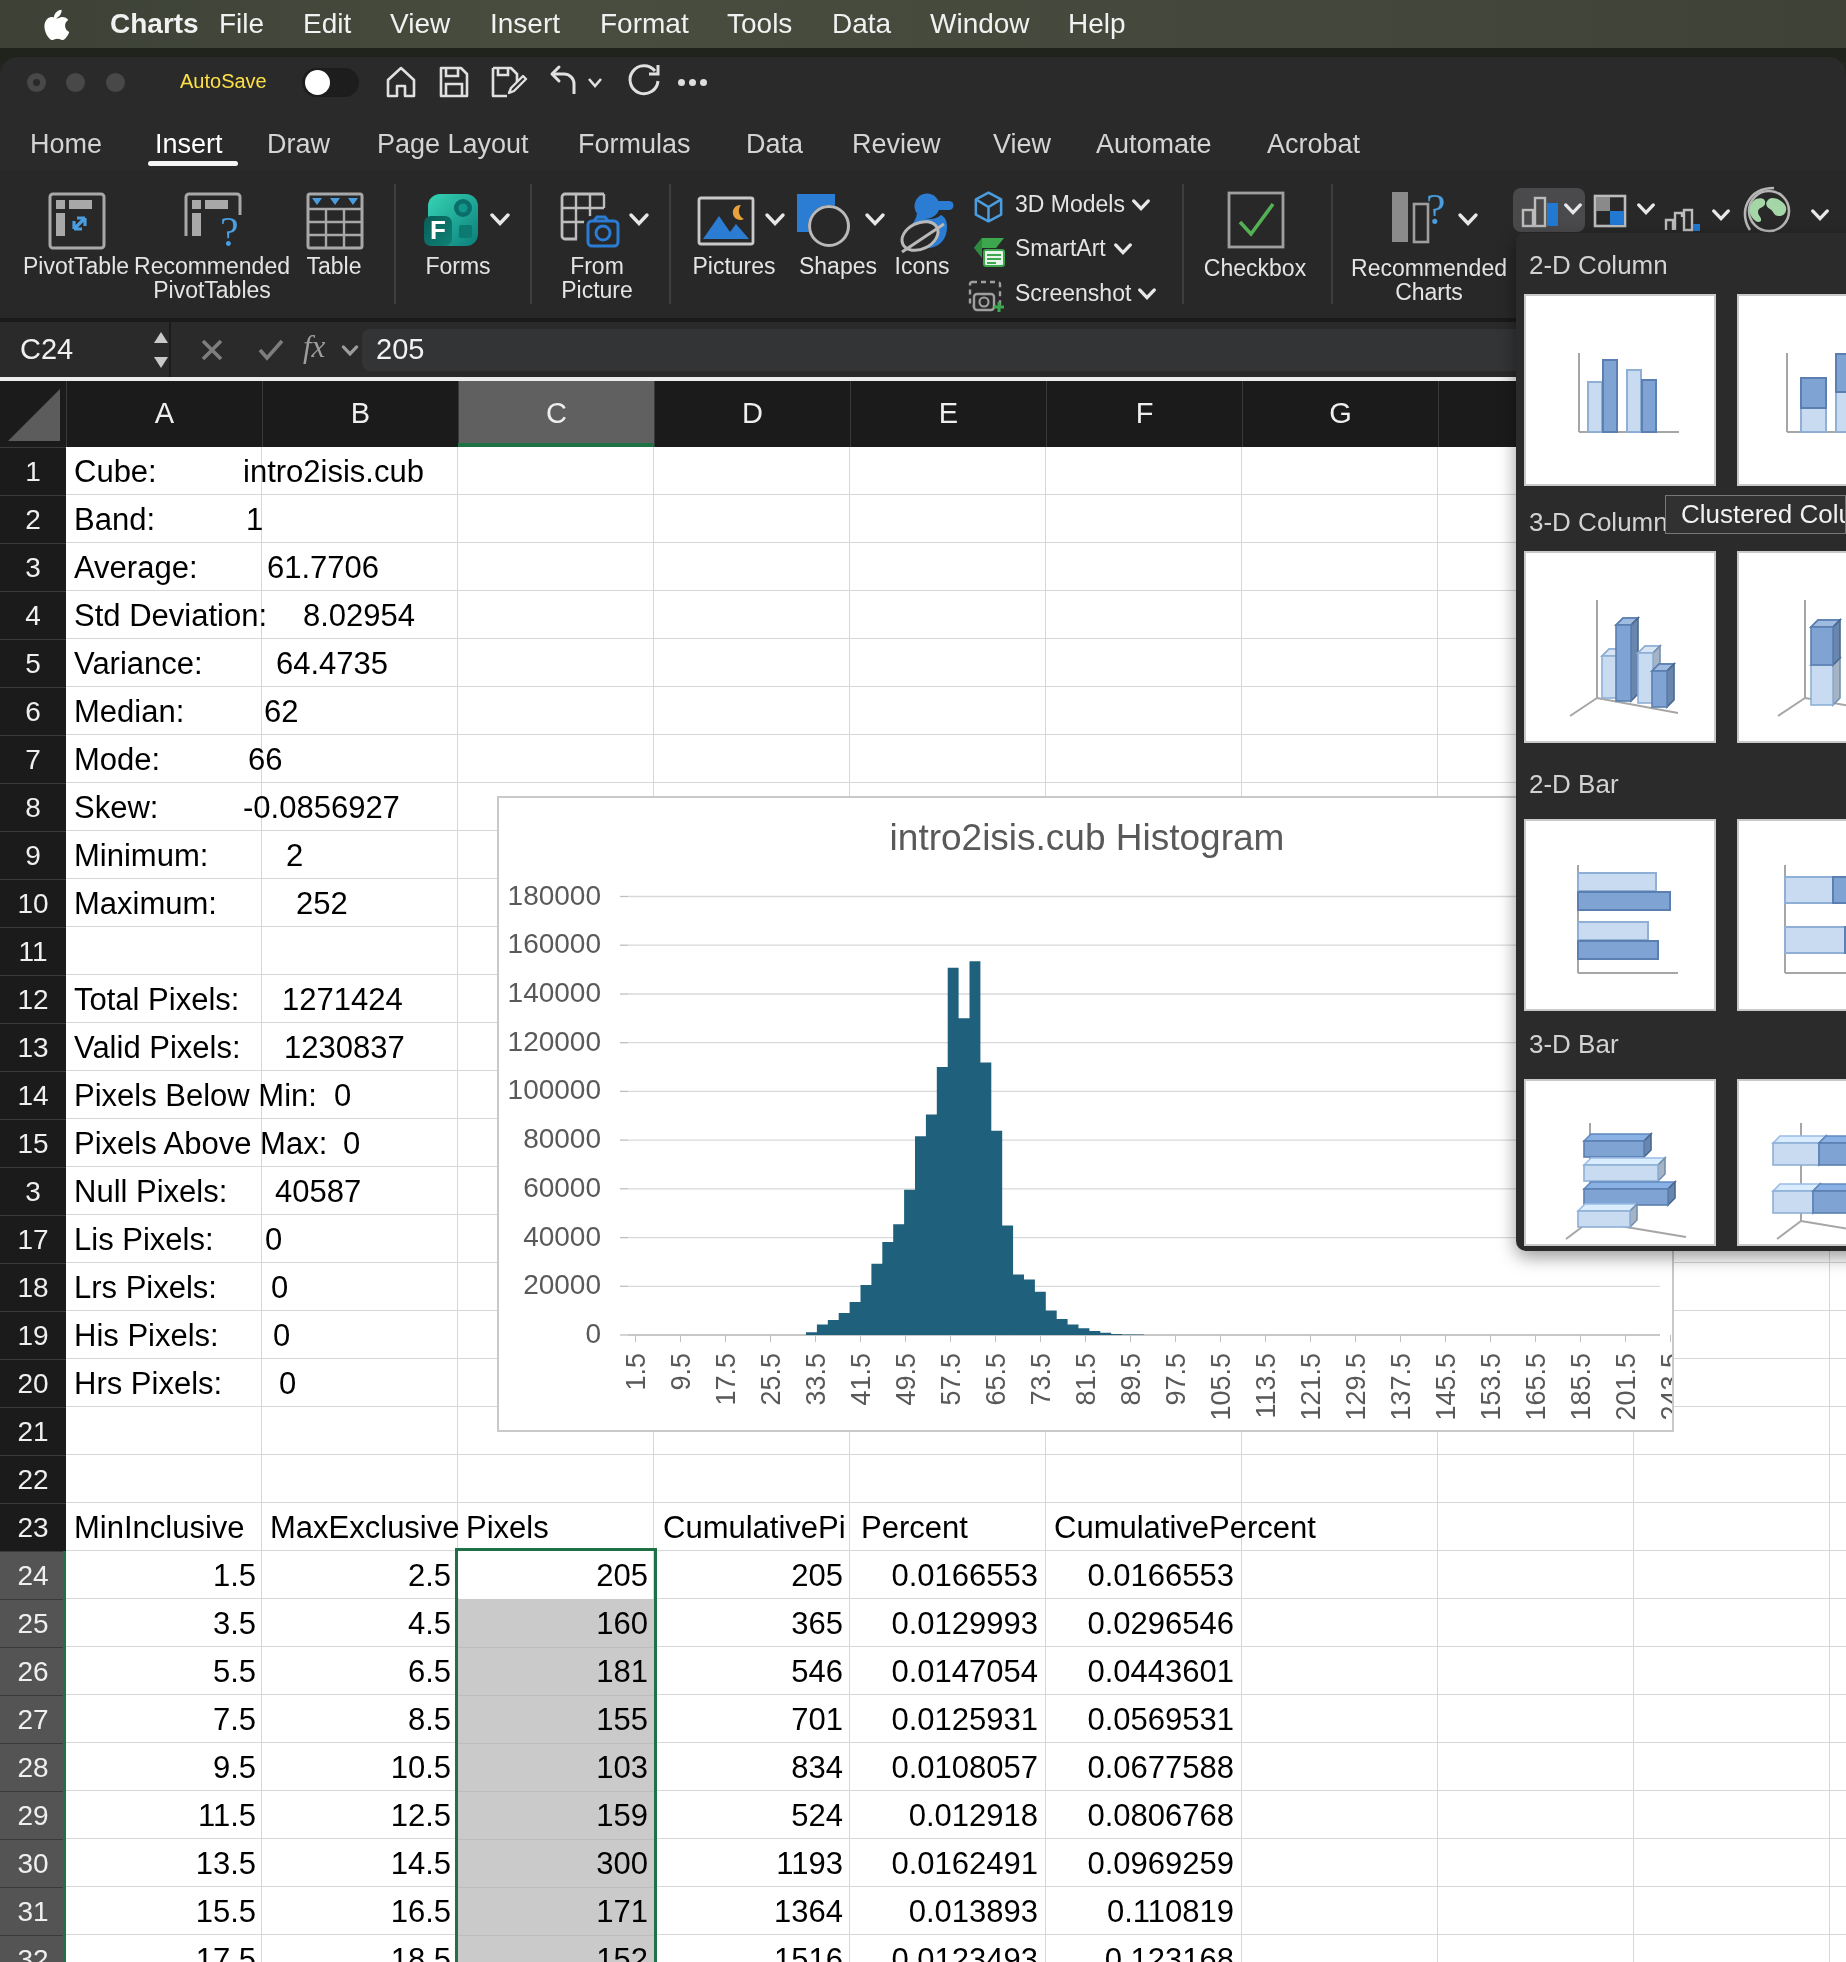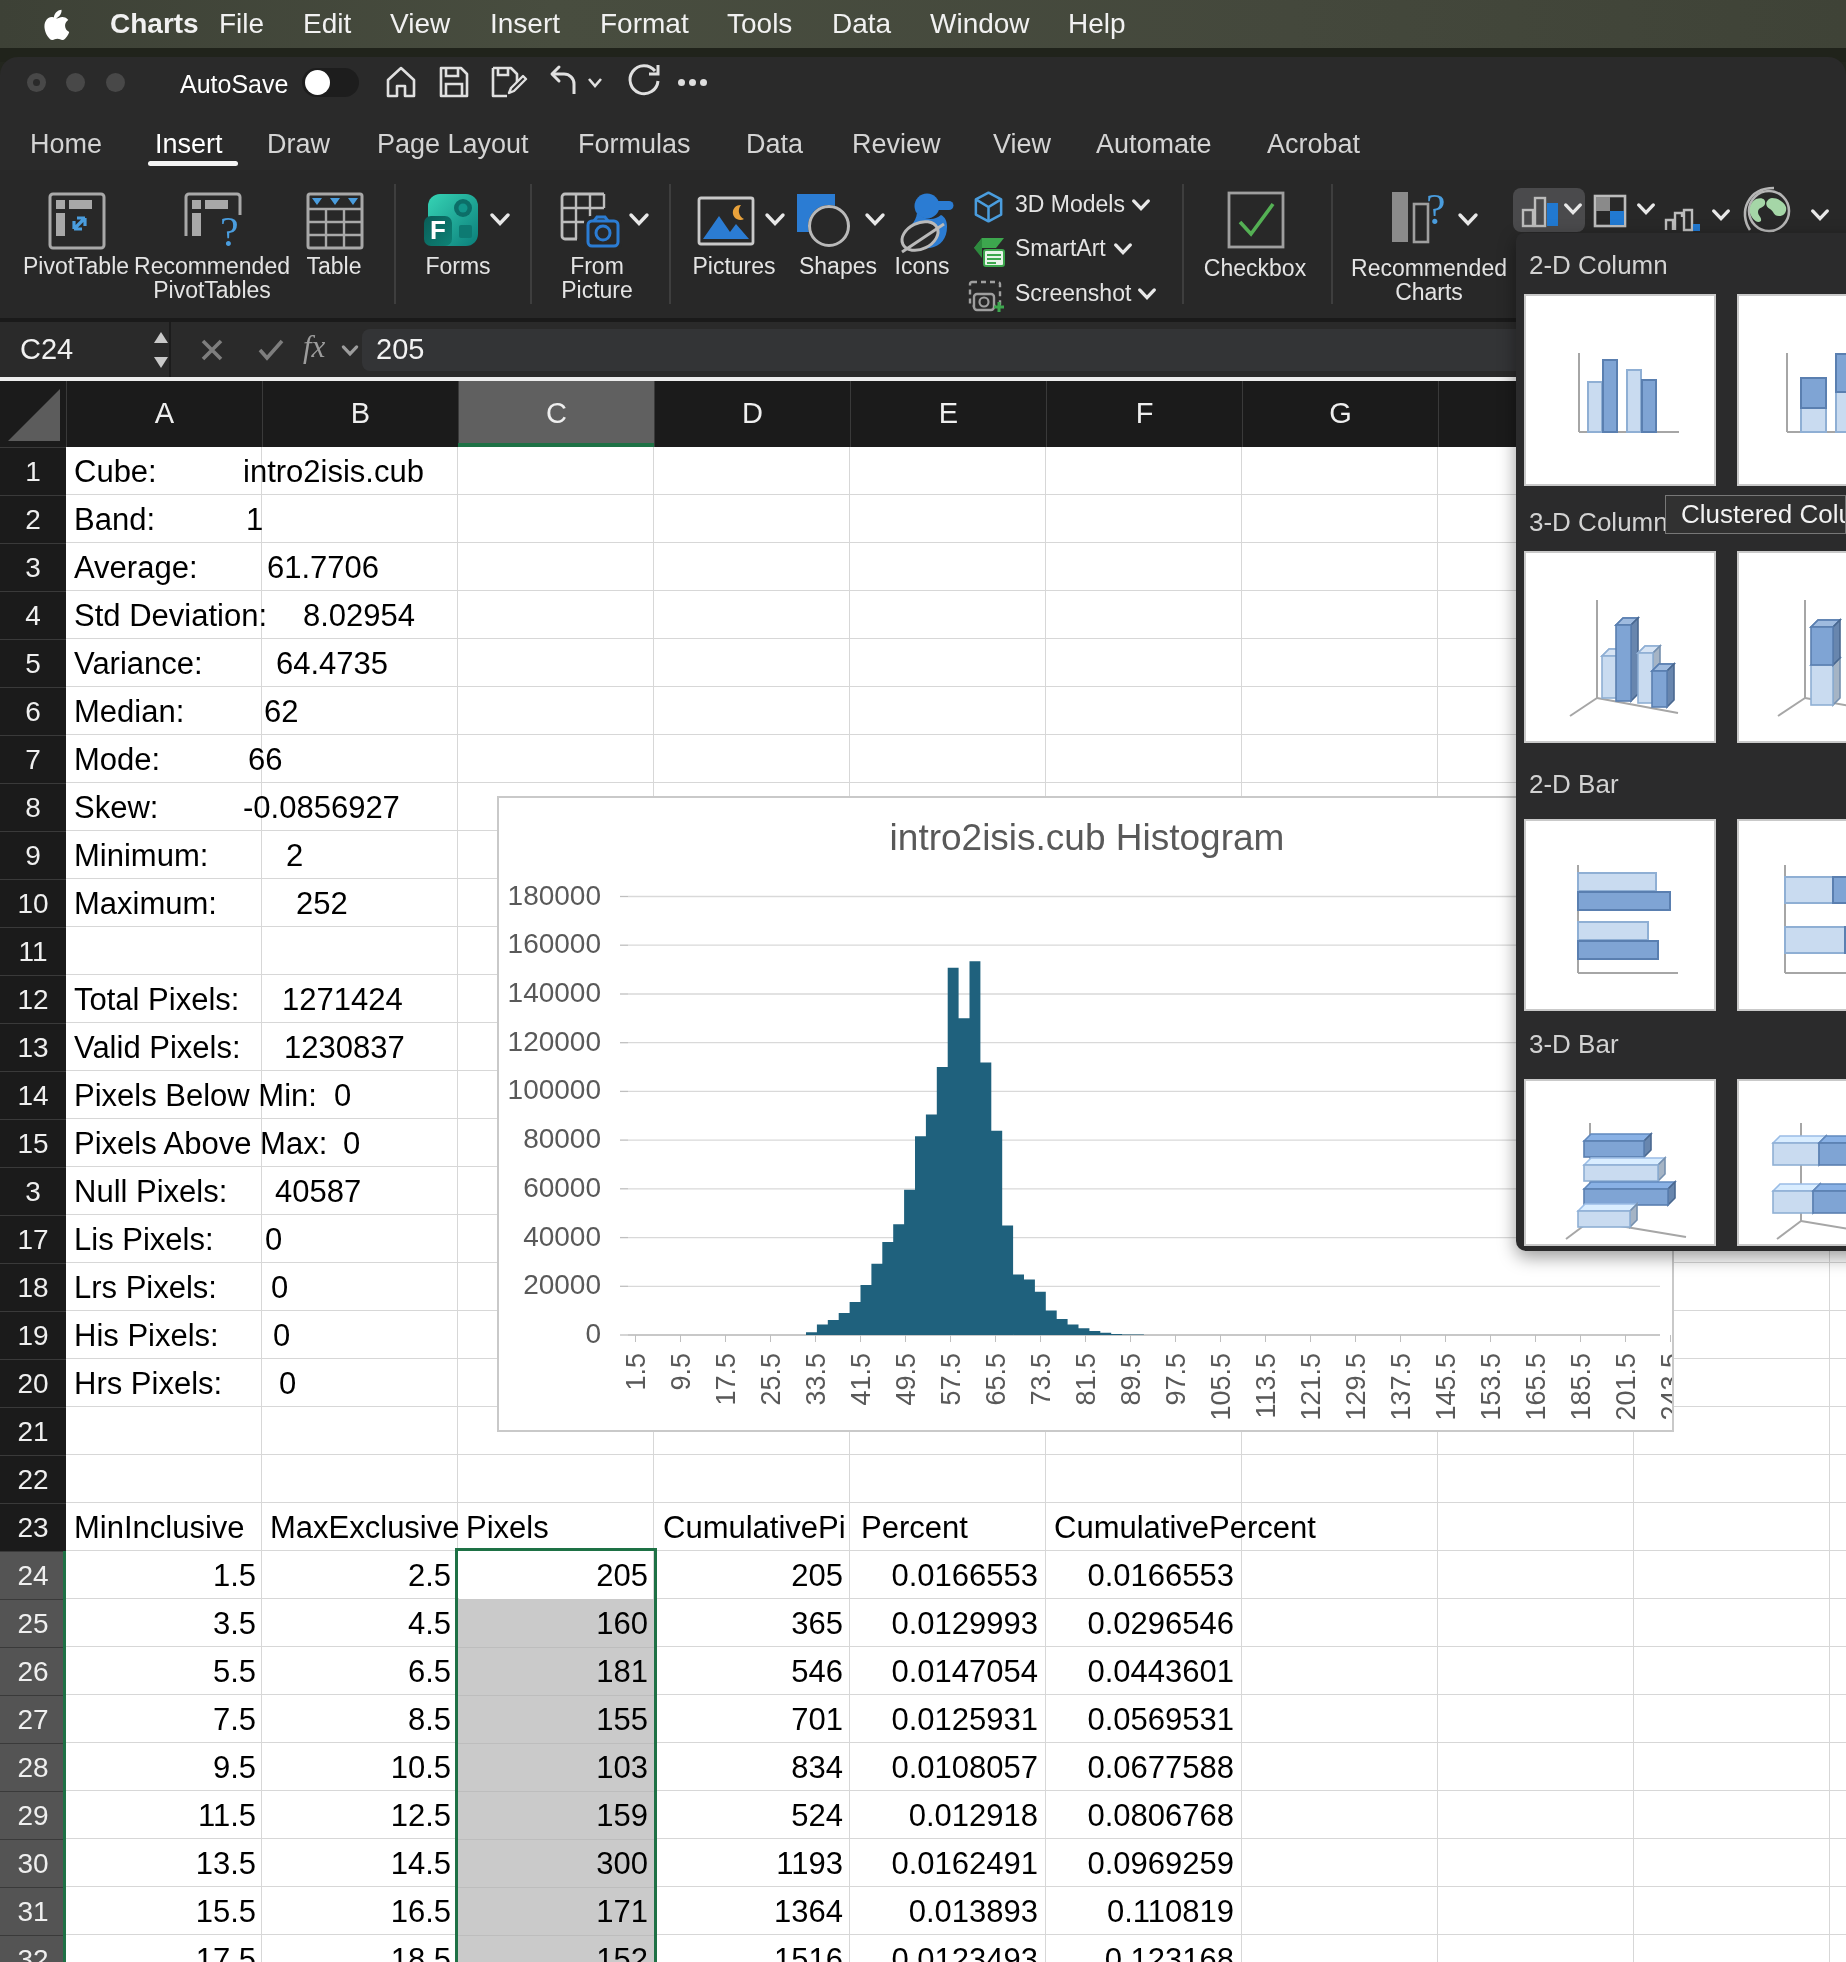--- a/index.html
+++ b/index.html
@@ -75,21 +75,21 @@
   <span style="left:832px">Data</span>
   <span style="left:930px">Window</span>
   <span style="left:1068px">Help</span>
 </div>
 <div id="window"></div>
 
 <div class="tl" style="left:27px"></div>
 <div class="tl" style="left:66px"></div>
 <div class="tl" style="left:106px"></div>
 <div class="abs" style="left:33px;top:79px;width:7px;height:7px;border-radius:50%;background:#2a2a2a"></div>
-<div class="abs" style="left:180px;top:70px;color:#ffffff;font-size:25px;">AutoSave</div>
+<div class="abs" style="left:180px;top:70px;color:#fde047;font-size:20px;">AutoSave</div>
 
 <div class="abs" style="left:302px;top:68px;width:57px;height:29px;border-radius:15px;background:#1d1d1d;"></div>
 <div class="abs" style="left:305px;top:70px;width:25px;height:25px;border-radius:50%;background:#ffffff;"></div>
 
 <svg class="abs" style="left:384px;top:64px" width="34" height="36" viewBox="0 0 34 36">
   <path d="M4 16 L17 4 L30 16 L30 32 L21 32 L21 22 L13 22 L13 32 L4 32 Z" fill="none" stroke="#e0e0e0" stroke-width="2.6" stroke-linejoin="round"></path>
 </svg>
 <svg class="abs" style="left:438px;top:65px" width="32" height="34" viewBox="0 0 32 34">
   <path d="M3 3 h20 l6 6 v22 h-26 z" fill="none" stroke="#e0e0e0" stroke-width="2.6" stroke-linejoin="round"></path>
   <path d="M8 3 v8 h12 v-8 M8 31 v-12 h16 v12" fill="none" stroke="#e0e0e0" stroke-width="2.6"></path>

